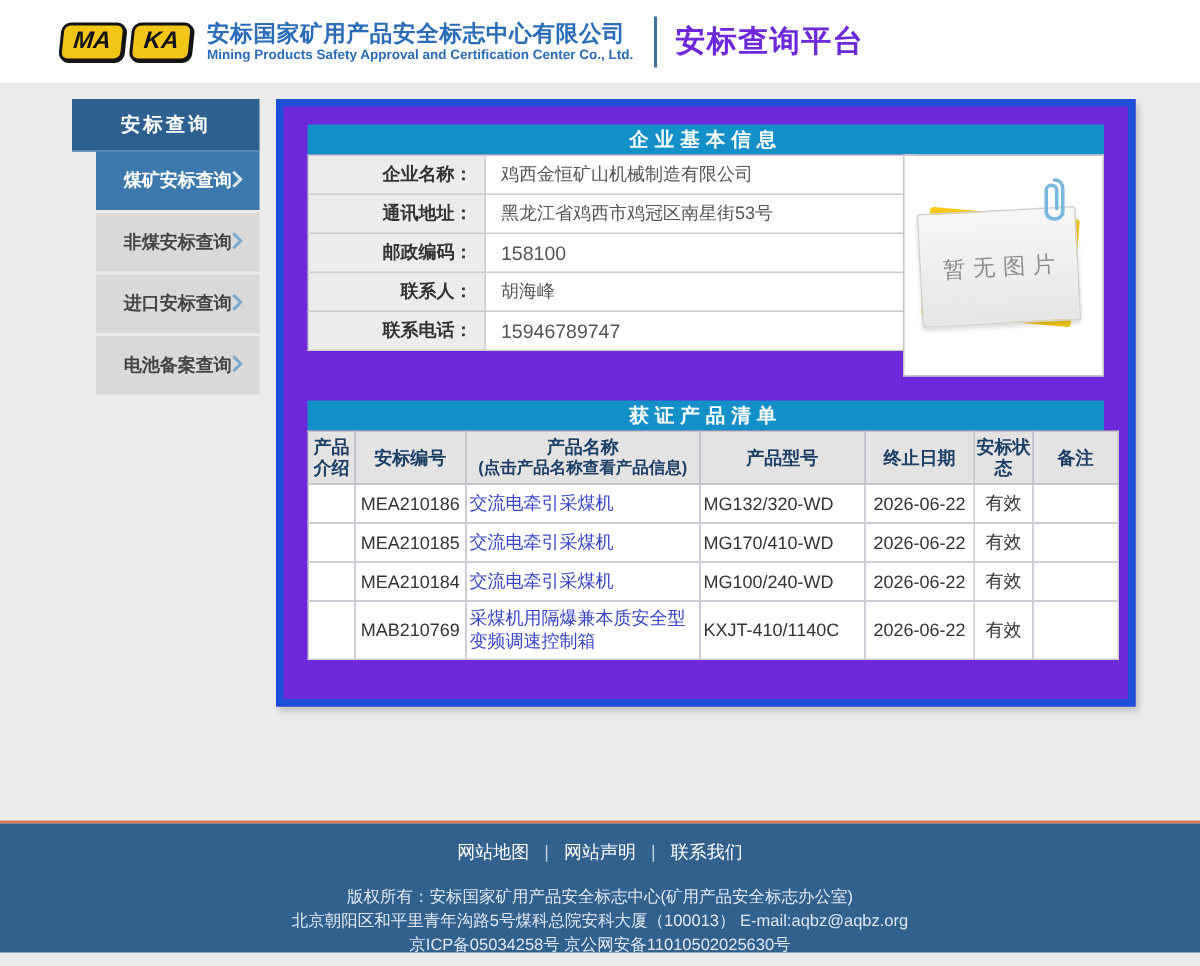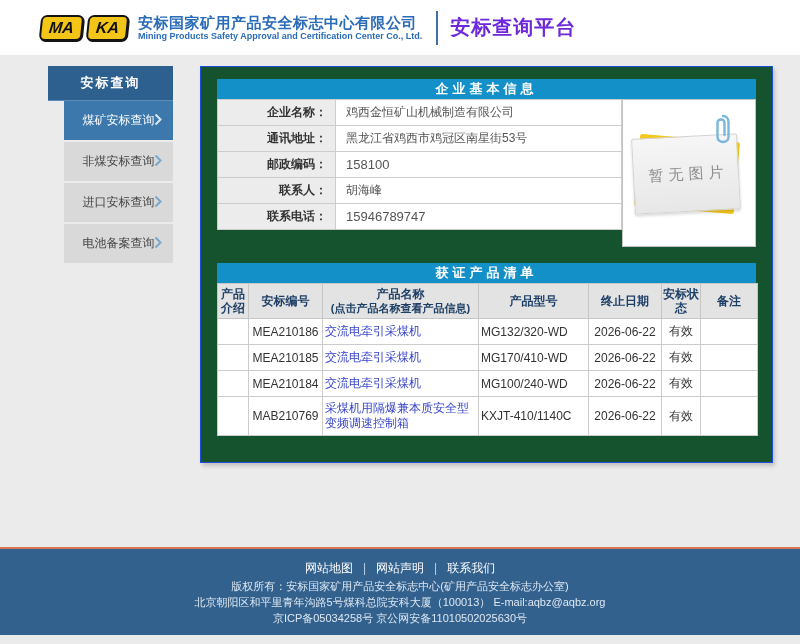--- a/index.html
+++ b/index.html
@@ -17,28 +17,28 @@
   .org-en { color:#2a6cb8; font-size:9px; font-weight:bold; }
   .hdr-divider { width:2px; height:34px; background:#41719f; margin:0 12px 0 2px; }
   .platform-title { color:#6d28d9; font-size:20px; font-weight:bold; letter-spacing:1px; }
 
   
   .main { position:relative; height:492px; }
 
   .sidebar { position:absolute; left:48px; top:11px; width:125px; }
   .sidebar-header { background:#2e608f; color:#fff; font-size:13px; font-weight:bold;
                     text-align:center; padding:8px 0; letter-spacing:2px; border-bottom:1px solid #5a8cba; }
-  .side-item { position:relative; background:#d9d9d9; color:#444; font-size:12px; font-weight:normal;
+  .side-item { position:relative; background:#d9d9d9; color:#444; font-size:12px; font-weight:bold;
                text-align:center; padding:11px 0; margin-top:2px; cursor:pointer;margin-left:16px; }
   .side-item .chev { position:absolute; right:11px; top:50%; transform:translateY(-50%); color:#7aa7cc; }
   .side-item.active { background:#3c78ab; color:#fff; margin-top:0; }
   .side-item.active .chev { color:#d9e6f2; }
 
-  .panel { position:absolute; left:200px; top:11px; width:573px; background:#14532d;
-           border:1px solid #1d4ed8; box-shadow:2px 3px 4px rgba(0,0,0,.18);
+  .panel { position:absolute; left:184px; top:11px; width:573px; background:#6d28d9;
+           border:5px solid #1d4ed8; box-shadow:2px 3px 4px rgba(0,0,0,.18);
            padding:12px 16px 26px 16px; }
 
   .section-bar { background:#1390c8; color:#fff; text-align:center; font-size:13px; font-weight:bold;
                  letter-spacing:4px; height:20px; line-height:20px; }
 
   .ent-body { position:relative; margin-top:0; min-height:148px; }
   table.info { border-collapse:collapse; width:405px; table-layout:fixed; }
   table.info td { border:1px solid #ccc; height:26px; font-size:12px; }
   td.lbl { width:118px; background:#ececec; text-align:right; font-weight:bold; color:#333; padding-right:8px; }
   td.val { color:#555; padding-left:10px; background:#fff; }
@@ -71,21 +71,21 @@
   td.c-model { padding-left:8px; }
   a.prod-link { color:#3946c8; text-decoration:none; cursor:pointer; }
 
   
   .footer-strip { height:2px; background:#d8764f; }
   .footer { background:#33618e; height:86px; text-align:center; padding-top:11px; }
   .f-links { color:#fff; font-size:12px; }
   .f-links span.lnk { cursor:pointer; margin:0 6px; }
   .f-links span.sep { color:#bcd0e4; margin:0 4px; }
   .f-copy { color:#dde8f2; font-size:11px; line-height:16px; }
-  .f-copy.first { margin-top:1px; }
+  .f-copy.first { margin-top:13px; }
 </style>
 </head>
 <body>
 
 <div class="top-header">
   <div class="logo">
     <span class="badge">MA</span>
     <span class="badge">KA</span>
   </div>
   <div class="org-names">

